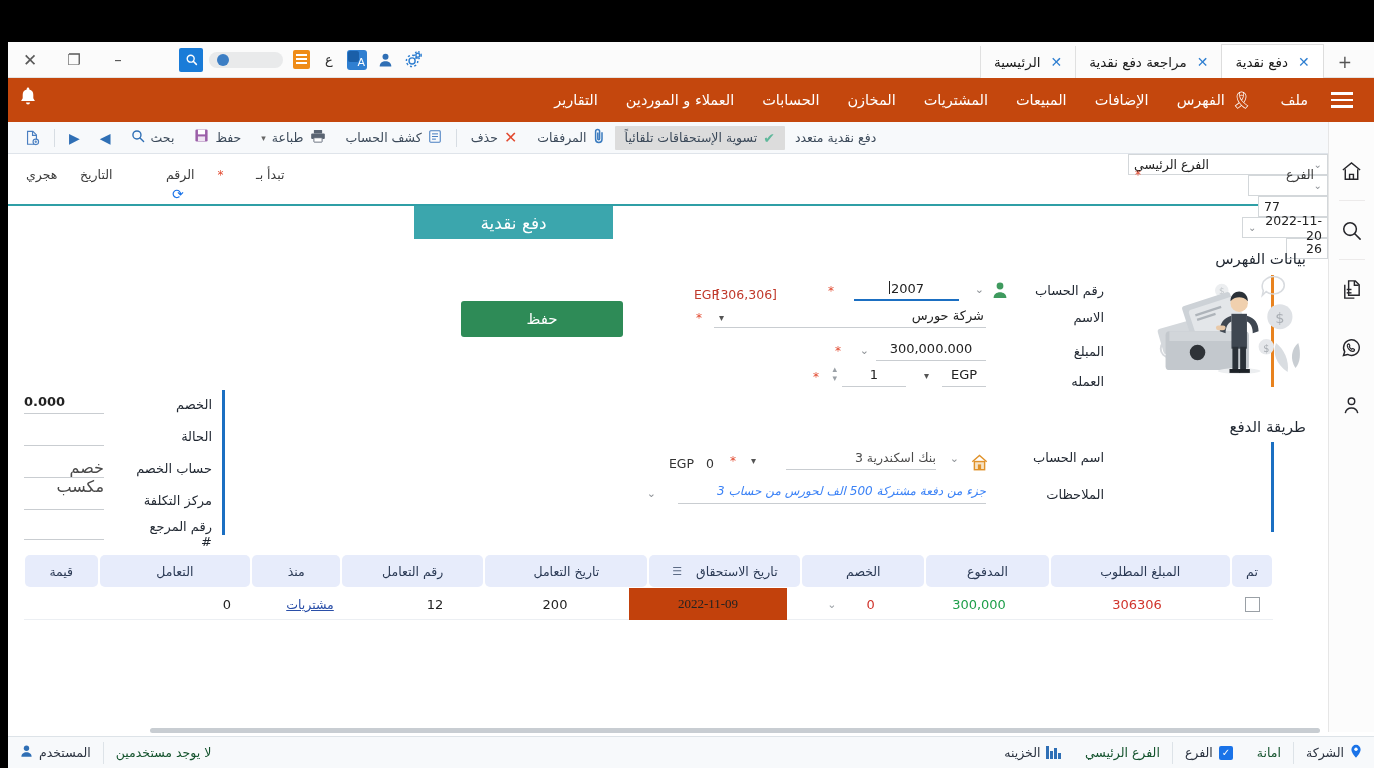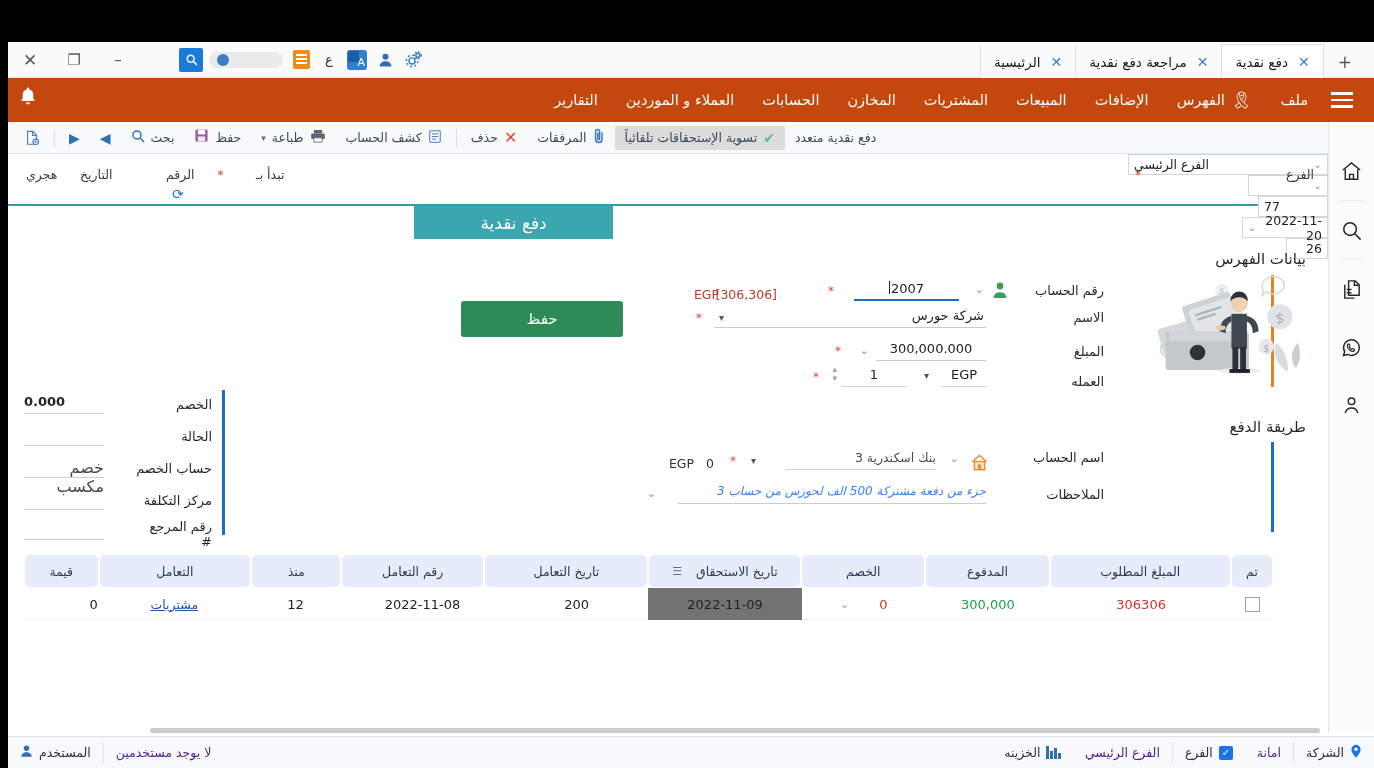--- a/index.html
+++ b/index.html
@@ -137,39 +137,39 @@
   
   .grid { position: absolute; left: 24px; top: 554px; width: 1249px; }
   .grid-head { display: flex; flex-direction: row; height: 34px; }
   .gh {
     background: #e7ecfb; color: #2b3a55; font-size: 12.5px;
     display: flex; align-items: center; justify-content: center;
     margin: 1px; border-radius: 5px; height: 32px;
   }
   .grid-row { display: flex; flex-direction: row; height: 32px; background: #fff; border-bottom: 1px solid #eceff3; }
   .gc { display: flex; align-items: center; justify-content: center; font-size: 13px; color: #222; height: 32px; }
-  .gc.alt { background: #737373; }
+  .gc.alt { background: #c2410c; font-family: Liberation Serif, serif; }
   .link { color: #2a4fa8; text-decoration: underline; font-size: 12.5px; }
   .chk { width: 15px; height: 15px; border: 1px solid #9aa0a6; background: #fff; }
   .green { color: #1e9e4a; }
   .red { color: #d0342c; }
 
   
   .hscroll { position: absolute; left: 150px; top: 728px; width: 1170px; height: 5px; background: #c8cdd2; border-radius: 3px; }
 
   
   .statusbar {
     position: absolute; left: 8px; bottom: 0; width: 1366px; height: 32px;
     background: #f7f9fb; border-top: 1px solid #dde3e8;
     display: flex; align-items: center; justify-content: space-between; direction: rtl;
   }
   .sb-group { display: flex; align-items: center; height: 32px; }
   .sb-item { display: flex; flex-direction: row-reverse; align-items: center; gap: 6px; padding: 0 12px; font-size: 12.5px; color: #2b3340; height: 22px; border-left: 1px solid #dde3e8; white-space: nowrap; }
   .sb-item:last-child { border-left: none; }
-  .sb-plain { padding: 0 12px; font-size: 12.5px; color: #4c1d95; }
+  .sb-plain { padding: 0 12px; font-size: 12.5px; color: #14532d; }
   .pin { color: #1a73e8; font-size: 13px; }
   .chk-blue { width: 14px; height: 14px; background: #1a73e8; color: #fff; font-size: 10px; display: flex; align-items: center; justify-content: center; border-radius: 2px; }
   .bars { display: inline-flex; align-items: flex-end; gap: 1.5px; height: 13px; }
   .bars i { display: block; width: 2.5px; background: #2f6fb5; }
 
   
   .illus { position: absolute; left: 1152px; top: 271px; width: 155px; height: 105px; }
 </style>
 </head>
 <body>
@@ -581,21 +581,20 @@
           <span class="chk"></span>
         </div>
       <div class="gc red" style="width: 188px;">306306</div>
       <div class="gc green" style="width: 128px;">300,000</div>
       <div class="gc red" style="width: 128px; gap: 30px;">
         <span>0</span>
         <span style="color:#9aa0a6;font-size:11px;">⌄</span>
       </div>
       <div class="gc alt" style="width: 158px;">2022-11-09</div>
       <div class="gc" style="width: 148px;">200</div>
-      <div class="gc" style="width: 170px;">2022-11-08</div>
       <div class="gc" style="width: 92px;">12</div>
       <div class="gc" style="width: 158px;">
         <span class="link">مشتريات</span>
       </div>
       <div class="gc" style="width: 76px; justify-content: flex-start;">0</div>
     </div>
   </div>
 
   <div class="hscroll"></div>
 

